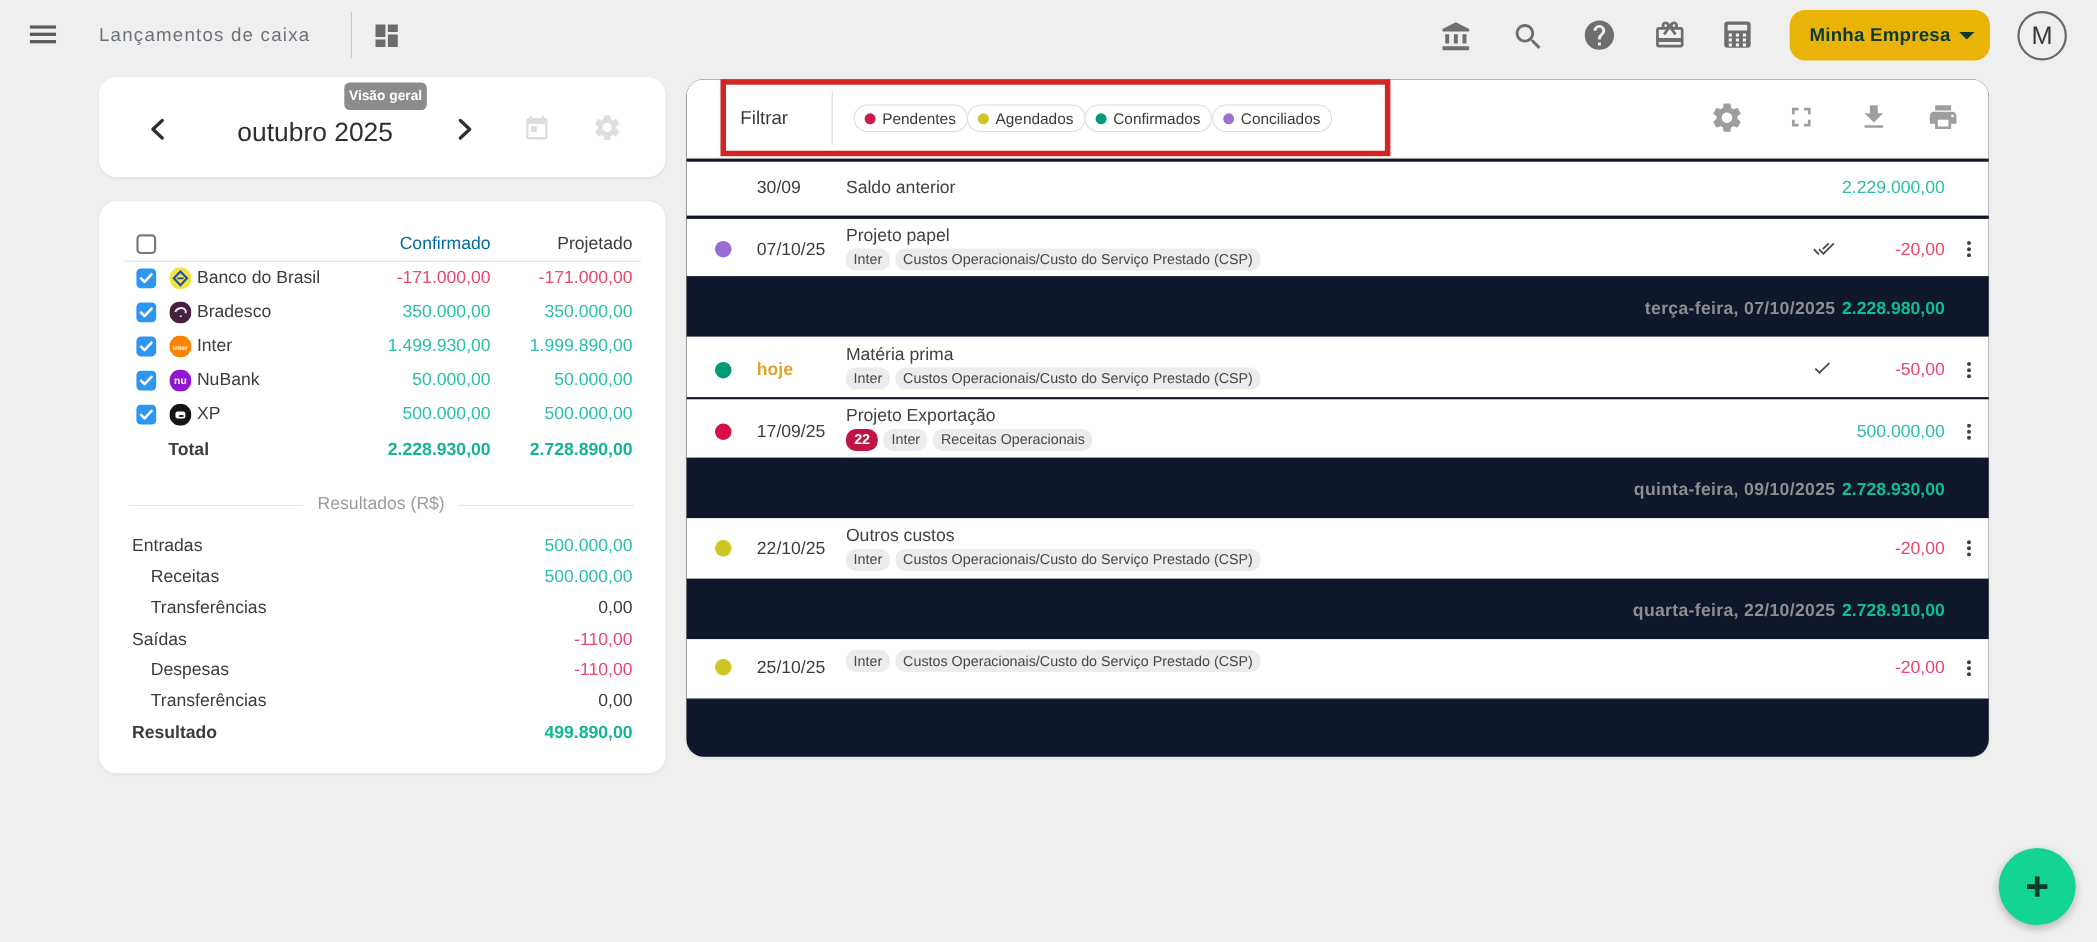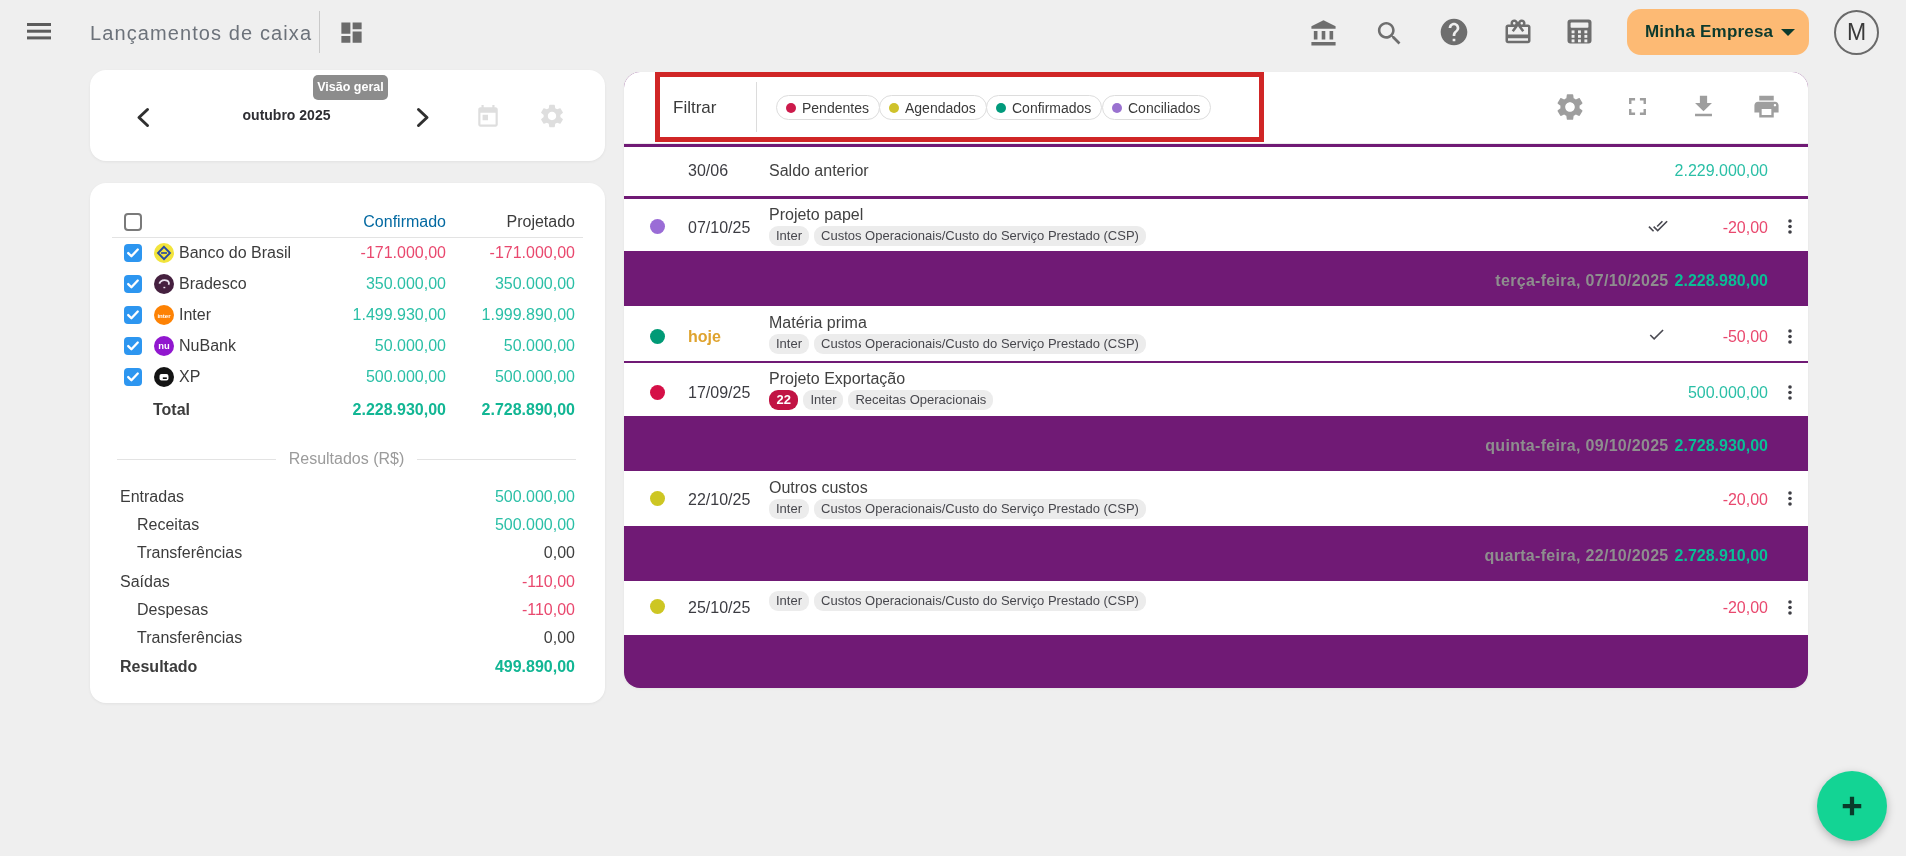--- a/index.html
+++ b/index.html
@@ -7,30 +7,30 @@
 body { background:#efefef; font-family:"Liberation Sans", sans-serif; position:relative; color:#3c3c3c; }
 .abs { position:absolute; }
 .card { background:#fff; border-radius:16px; box-shadow:0 1px 3px rgba(0,0,0,0.06); }
 svg { display:block; }
 .teal { color:#2abfa6; }
 .red { color:#e9486e; }
 .tealb { color:#12b694; font-weight:bold; }
 
 
 #burger { left:27px; top:23px; }
-#title { left:90px; top:22px; font-size:20px; color:#6c727a; letter-spacing:1.1px; }
+#title { left:90px; top:22px; font-size:17px; color:#6c727a; letter-spacing:1.1px; }
 #tdivider { left:319px; top:11px; width:1px; height:42px; background:#c9c9c9; }
 #dashicon { left:338px; top:19px; }
-#btn-company { left:1627px; top:9px; width:182px; height:46px; background:#fdba74; border-radius:14px; display:flex; align-items:center; padding-left:18px; gap:8px; font-size:17px; color:#0c3a2d; font-weight:bold; letter-spacing:0.2px;}
+#btn-company { left:1627px; top:9px; width:182px; height:46px; background:#eab308; border-radius:14px; display:flex; align-items:center; padding-left:18px; gap:8px; font-size:17px; color:#0c3a2d; font-weight:bold; letter-spacing:0.2px;}
 #avatar { left:1834px; top:10px; width:45px; height:45px; border-radius:50%; border:2px solid #6a6a6a; display:flex; align-items:center; justify-content:center; font-size:23px; color:#3a3a3a; }
 
 
 #card1 { left:90px; top:70px; width:515px; height:91px; }
 #tooltip { left:313px; top:75px; width:75px; height:25px; line-height:25px; text-align:center; background:#8c8c8c; color:#fff; font-size:12.5px; font-weight:bold; border-radius:5px; }
-#monthtext { position:absolute; left:120px; width:333px; text-align:center; top:107px; font-size:14px; font-weight:bold; color:#2e2e33; letter-spacing:0px;}
+#monthtext { position:absolute; left:120px; width:333px; text-align:center; top:107px; font-size:24px; font-weight:normal; color:#2e2e33; letter-spacing:0px;}
 
 
 #card2 { left:90px; top:183px; width:515px; height:520px; }
 .cb { width:18px; height:18px; border-radius:4px; margin-left:12px; flex:none; }
 .cb.off { border:2px solid #7a7a7a; background:#fff; }
 .cb.on { background:#2d96f0; }
 .row2 { position:absolute; left:112px; width:471px; height:31px; display:flex; align-items:center; font-size:16px; }
 .bicon { width:20px; height:20px; border-radius:50%; margin-left:12px; margin-right:5px; flex:none; }
 .v1 { position:absolute; right:137px; } 
 .v2 { position:absolute; right:8px; }   
@@ -38,21 +38,21 @@
 
 
 #reshead { left:117px; top:450px; width:459px; display:flex; align-items:center; color:#9b9b9b; font-size:16px; }
 #reshead:before, #reshead:after { content:""; flex:1; height:1px; background:#e3e3e3; }
 #reshead span { padding:0 13px; }
 .rrow { position:absolute; left:120px; width:463px; height:28px; display:flex; align-items:center; font-size:16px; }
 .rrow .val { position:absolute; right:8px; }
 .ind { padding-left:17px;text-align:right; }
 
 
-#panel { left:624px; top:72px; width:1184px; height:616px; border-radius:16px; background:#701a75; overflow:hidden; box-shadow:0 1px 3px rgba(0,0,0,0.05); }
+#panel { left:624px; top:72px; width:1184px; height:616px; border-radius:16px; background:#0f172a; overflow:hidden; box-shadow:0 1px 3px rgba(0,0,0,0.05); }
 .white { background:#fff; position:relative; }
 #filterbar { height:72px; border-bottom:1px solid #ececec; }
 #filtrar { position:absolute; left:49px; top:26px; font-size:17px; color:#3a3a3a; }
 #fdiv { position:absolute; left:132px; top:10px; width:1px; height:50px; background:#dcdcdc; }
 .chip { position:absolute; top:23px; height:25px; border:1px solid #ddd; border-radius:13px; display:flex; align-items:center; padding:0 10px 0 9px; font-size:14px; color:#3a3a3a; gap:6px; background:#fff; }
 .chip i { width:10px; height:10px; border-radius:50%; display:block; }
 .ficons { position:absolute; top:25px; }
 .gap { position:relative; }
 .subtot { position:absolute; right:40px; top:calc(50% + 2px); transform:translateY(-50%); font-size:16px; letter-spacing:0.3px; font-weight:bold; color:#8e8e8e; }
 .subtot b { color:#09bf95; margin-left:6px; letter-spacing:0; }
@@ -281,21 +281,21 @@
         <path d="M7 14H5v5h5v-2H7v-3zm-2-4h2V7h3V5H5v5zm12 7h-3v2h5v-5h-2v3zM14 5v2h3v3h2V5h-5z"></path>
       </svg>
     <svg class="ficons" style="left:1065px; top:20px" width="29" height="29" viewBox="0 0 24 24" fill="#9e9e9e">
         <path d="M19 9h-4V3H9v6H5l7 7 7-7zM5 18v2h14v-2H5z"></path>
       </svg>
     <svg class="ficons" style="left:1128px; top:20px" width="29" height="29" viewBox="0 0 24 24" fill="#9e9e9e">
         <path d="M19 8H5c-1.66 0-3 1.34-3 3v6h4v4h12v-4h4v-6c0-1.66-1.34-3-3-3zm-3 11H8v-5h8v5zm3-7c-.55 0-1-.45-1-1s.45-1 1-1 1 .45 1 1-.45 1-1 1zm-1-9H6v4h12V3z"></path>
       </svg>
   </div>
   <div class="white" style="position:absolute; left:0; top:75px; width:1184px; height:49px;">
-    <span class="tdate" style="top:15px">30/06</span>
+    <span class="tdate" style="top:15px">30/09</span>
     <span class="tmain ttitle" style="top:15px">Saldo anterior</span>
     <span class="amt teal" style="right:40px; top:15px;">2.229.000,00</span>
   </div>
   <div class="white" style="position:absolute; left:0; top:127px; width:1184px; height:52px;">
     <i class="dot" style="top:20px; background:#9a6cd6"></i>
     <span class="tdate" style="top:20px">07/10/25</span>
     <div class="tmain" style="top:7px">
         <div class="ttitle">Projeto papel</div>
       <div class="tags">
           <span class="tag">Inter</span>

